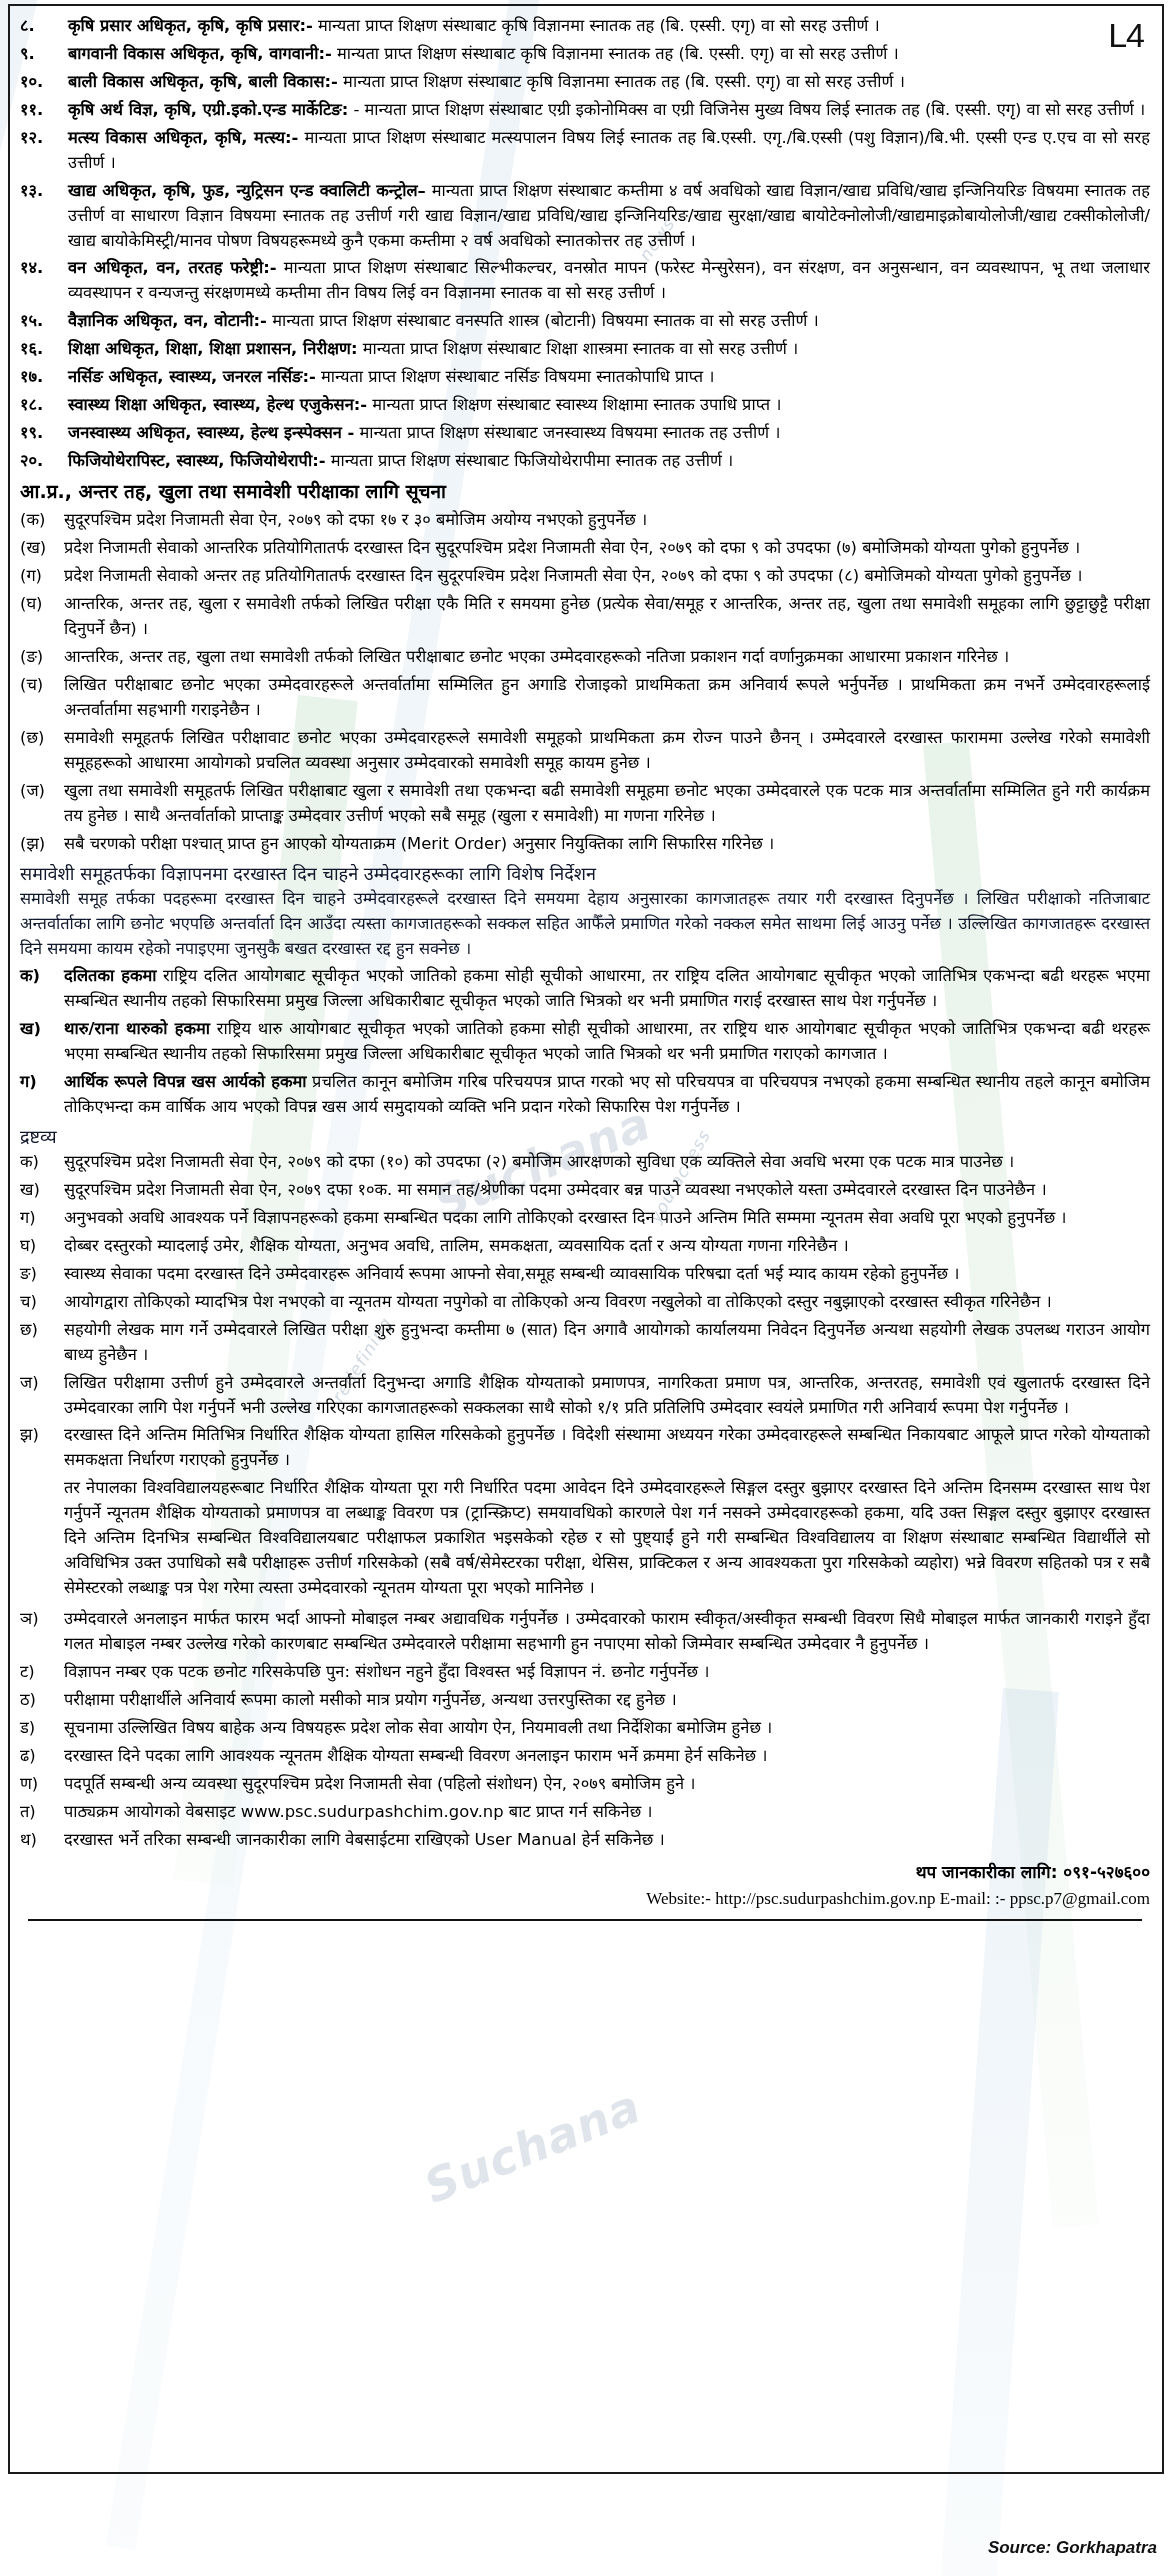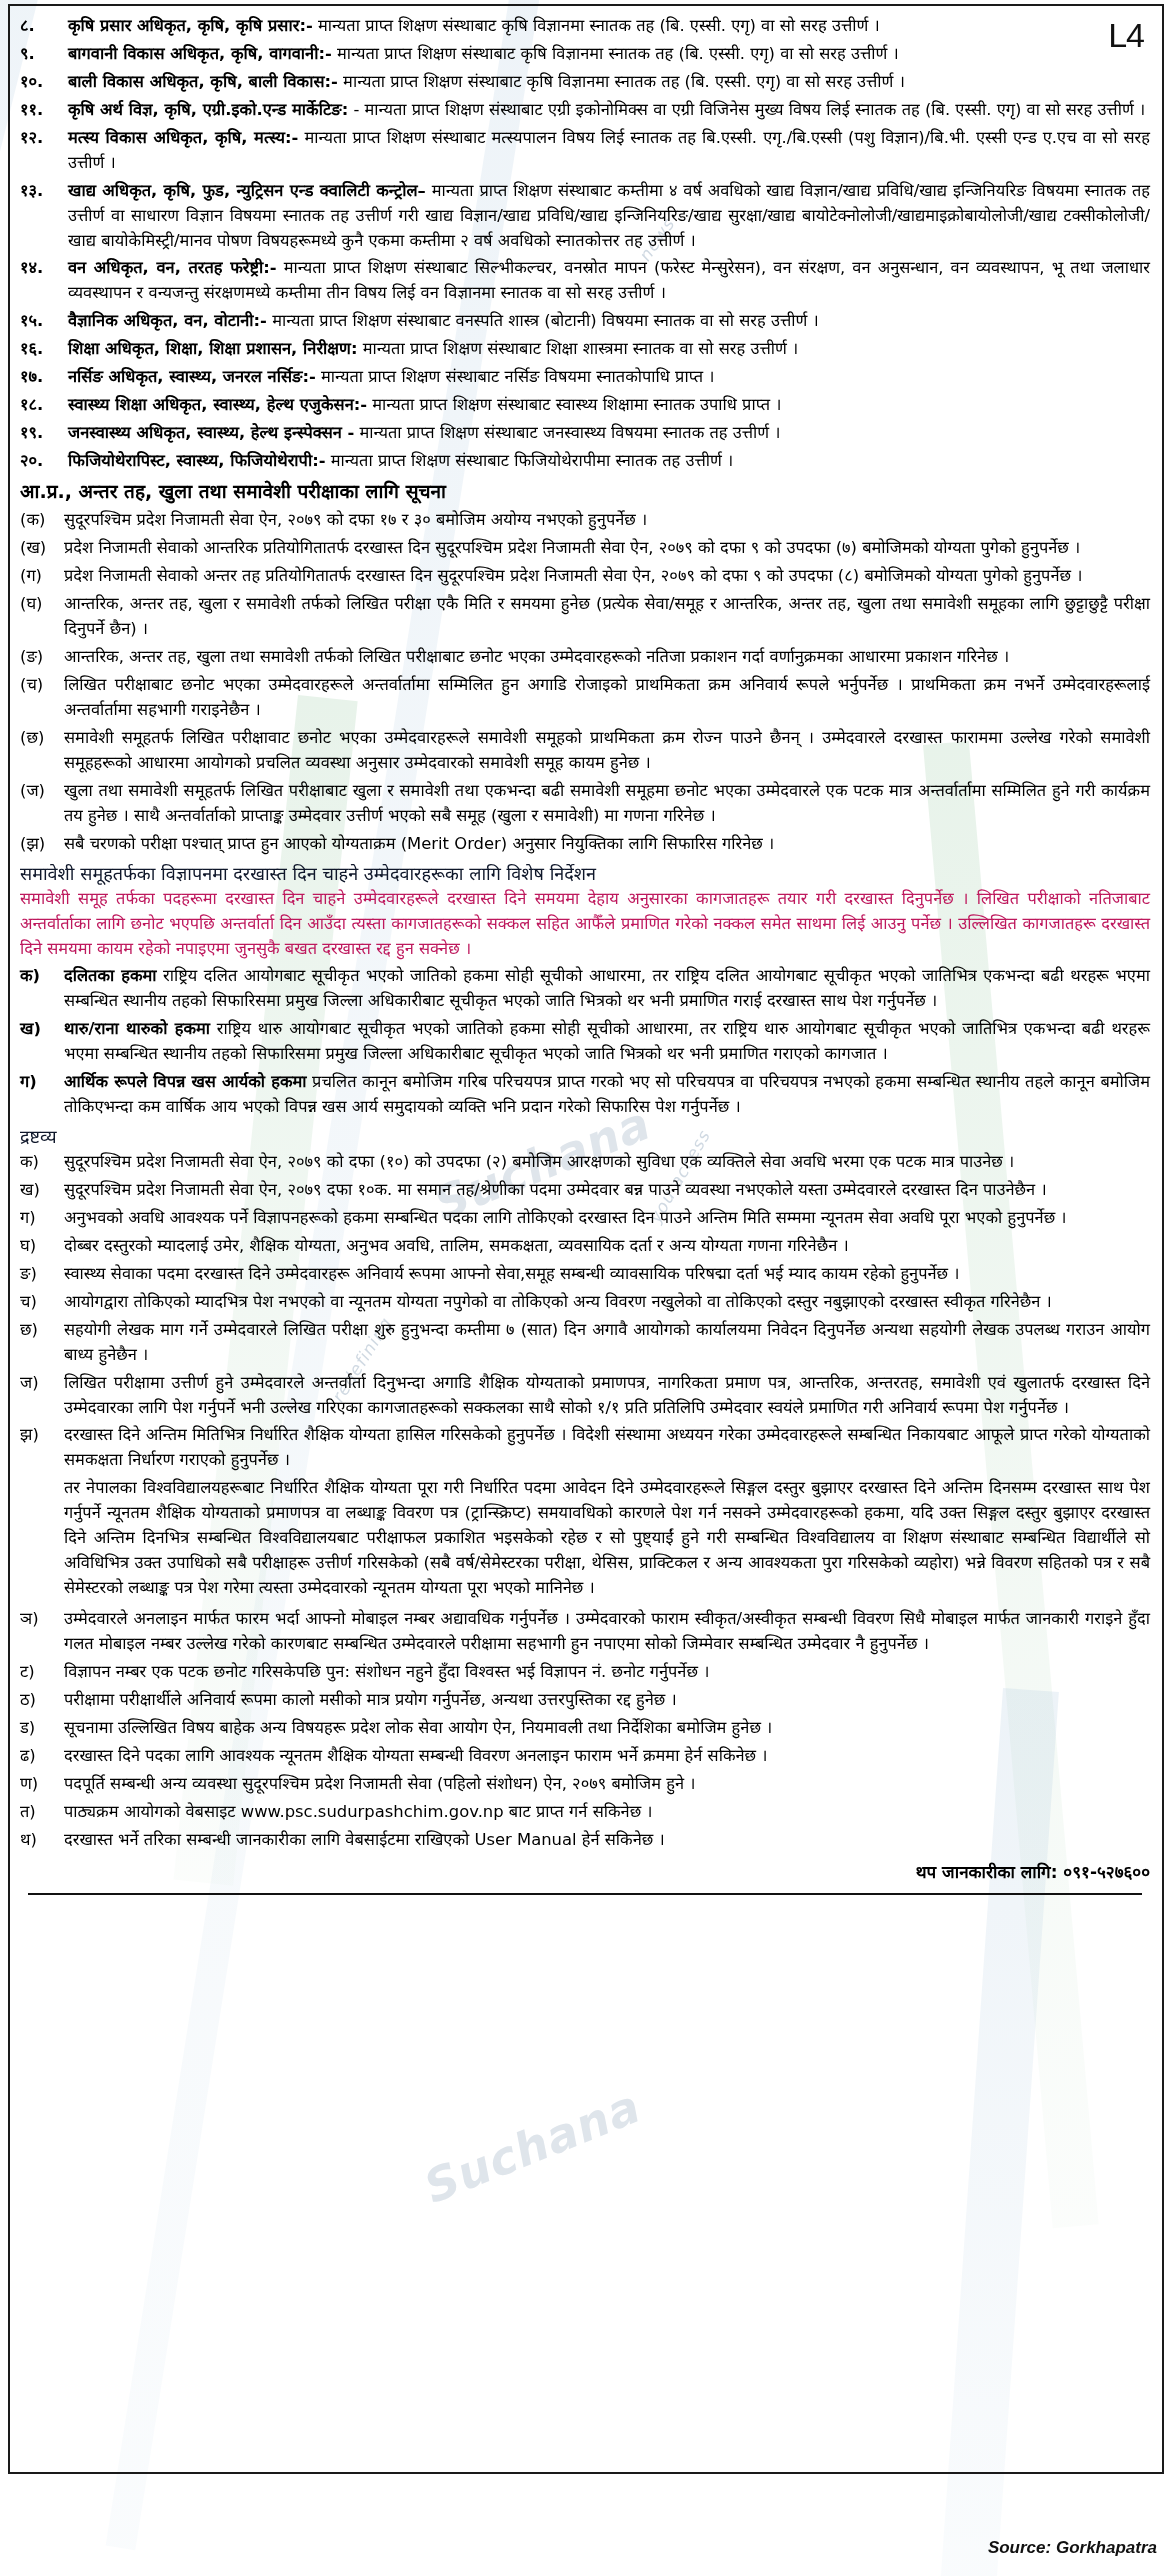--- a/index.html
+++ b/index.html
@@ -112,21 +112,21 @@
   .section-head {
     font-size: 19px;
     font-weight: bold;
     color: #000;
     margin: 4px 0 3px 0;
     line-height: 1.45;
   }
   .plain-para {
     font-size: 16.4px;
     line-height: 1.52;
-    color: #be185d;
+    color: #0f172a;
     text-align: justify;
     margin-bottom: 3px;
   }
   .sub-head {
     font-size: 18px;
     font-weight: normal;
     margin: 4px 0 2px 0;
     color: #0f172a;
   }
   .row.letter .num { flex: 0 0 44px; font-weight: normal; }
@@ -378,19 +378,20 @@
           <div class="num">त)</div>
           <div class="body">पाठ्यक्रम आयोगको वेबसाइट www.psc.sudurpashchim.gov.np बाट प्राप्त गर्न सकिनेछ ।</div>
         </div>
         <div class="row letter">
           <div class="num">थ)</div>
           <div class="body">दरखास्त भर्ने तरिका सम्बन्धी जानकारीका लागि वेबसाईटमा राखिएको User Manual हेर्न सकिनेछ ।</div>
         </div>
       </div>
 
     <div class="center-line">थप जानकारीका लागि: ०९१-५२७६००</div>
+    <div class="center-line serif mono-url">Website:- http://psc.sudurpashchim.gov.np E-mail: :- ppsc.p7@gmail.com</div>
 
     <hr class="rule">
   </div>
 
   <div class="source">Source: Gorkhapatra</div>
 </div>
 
 
 </body></html>

